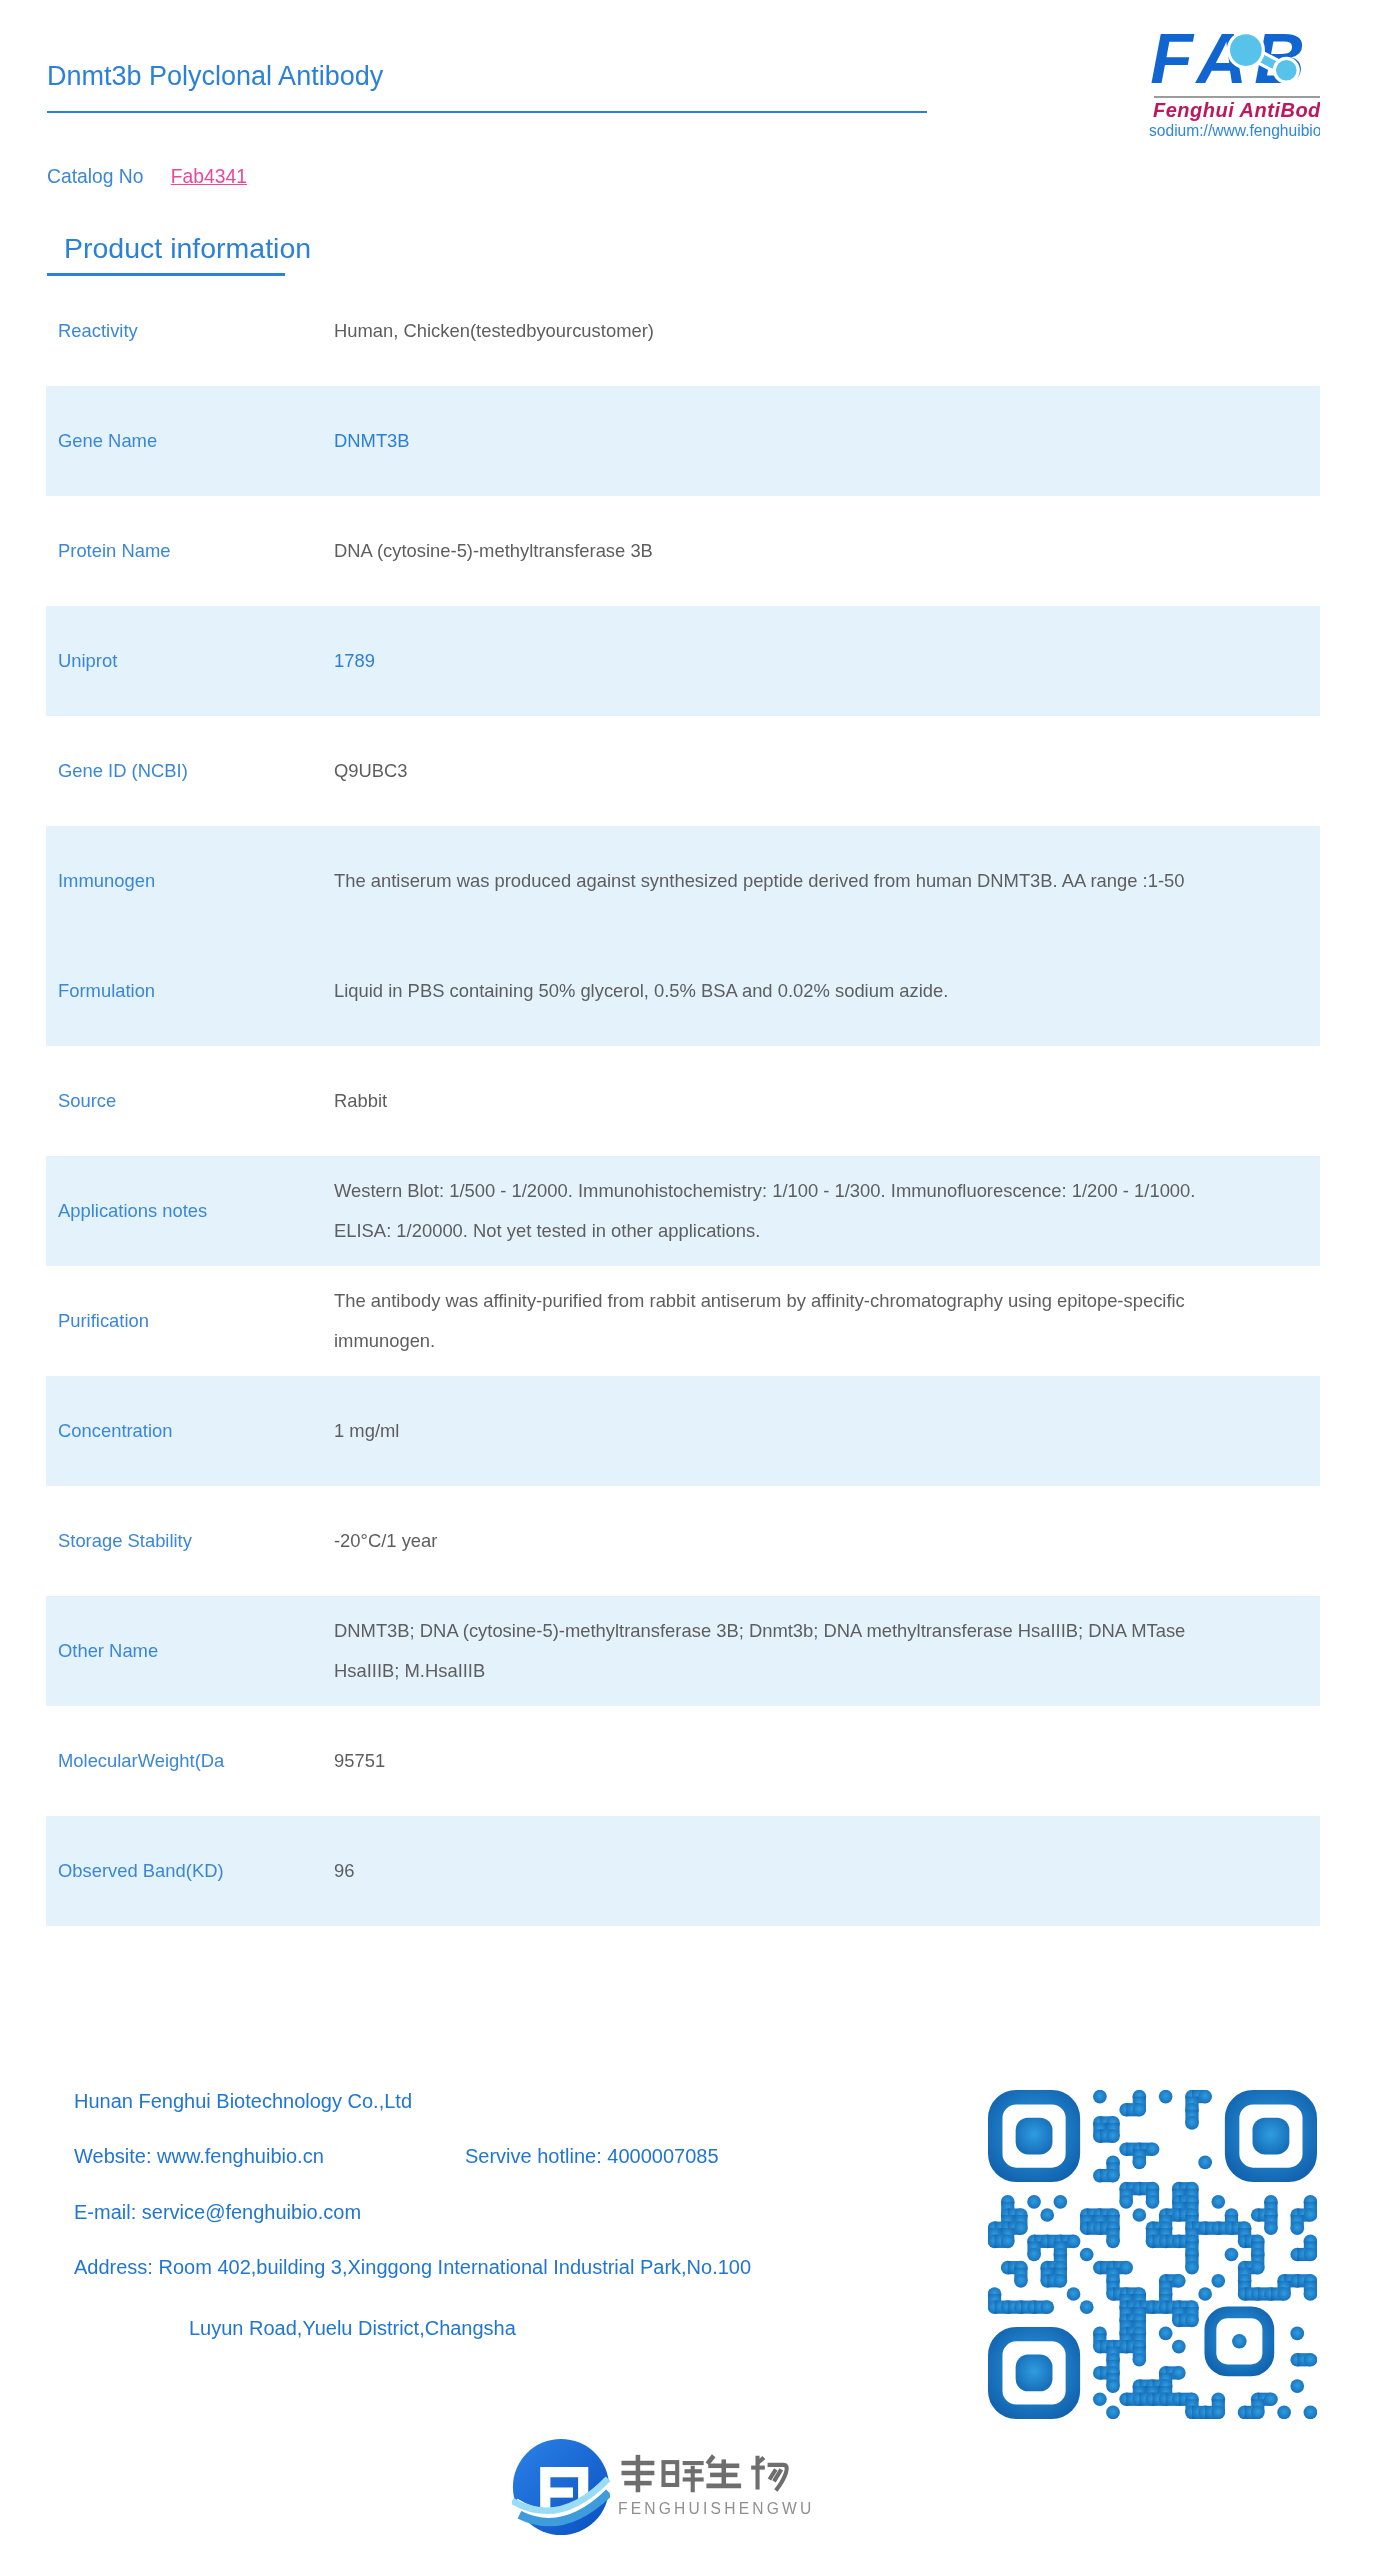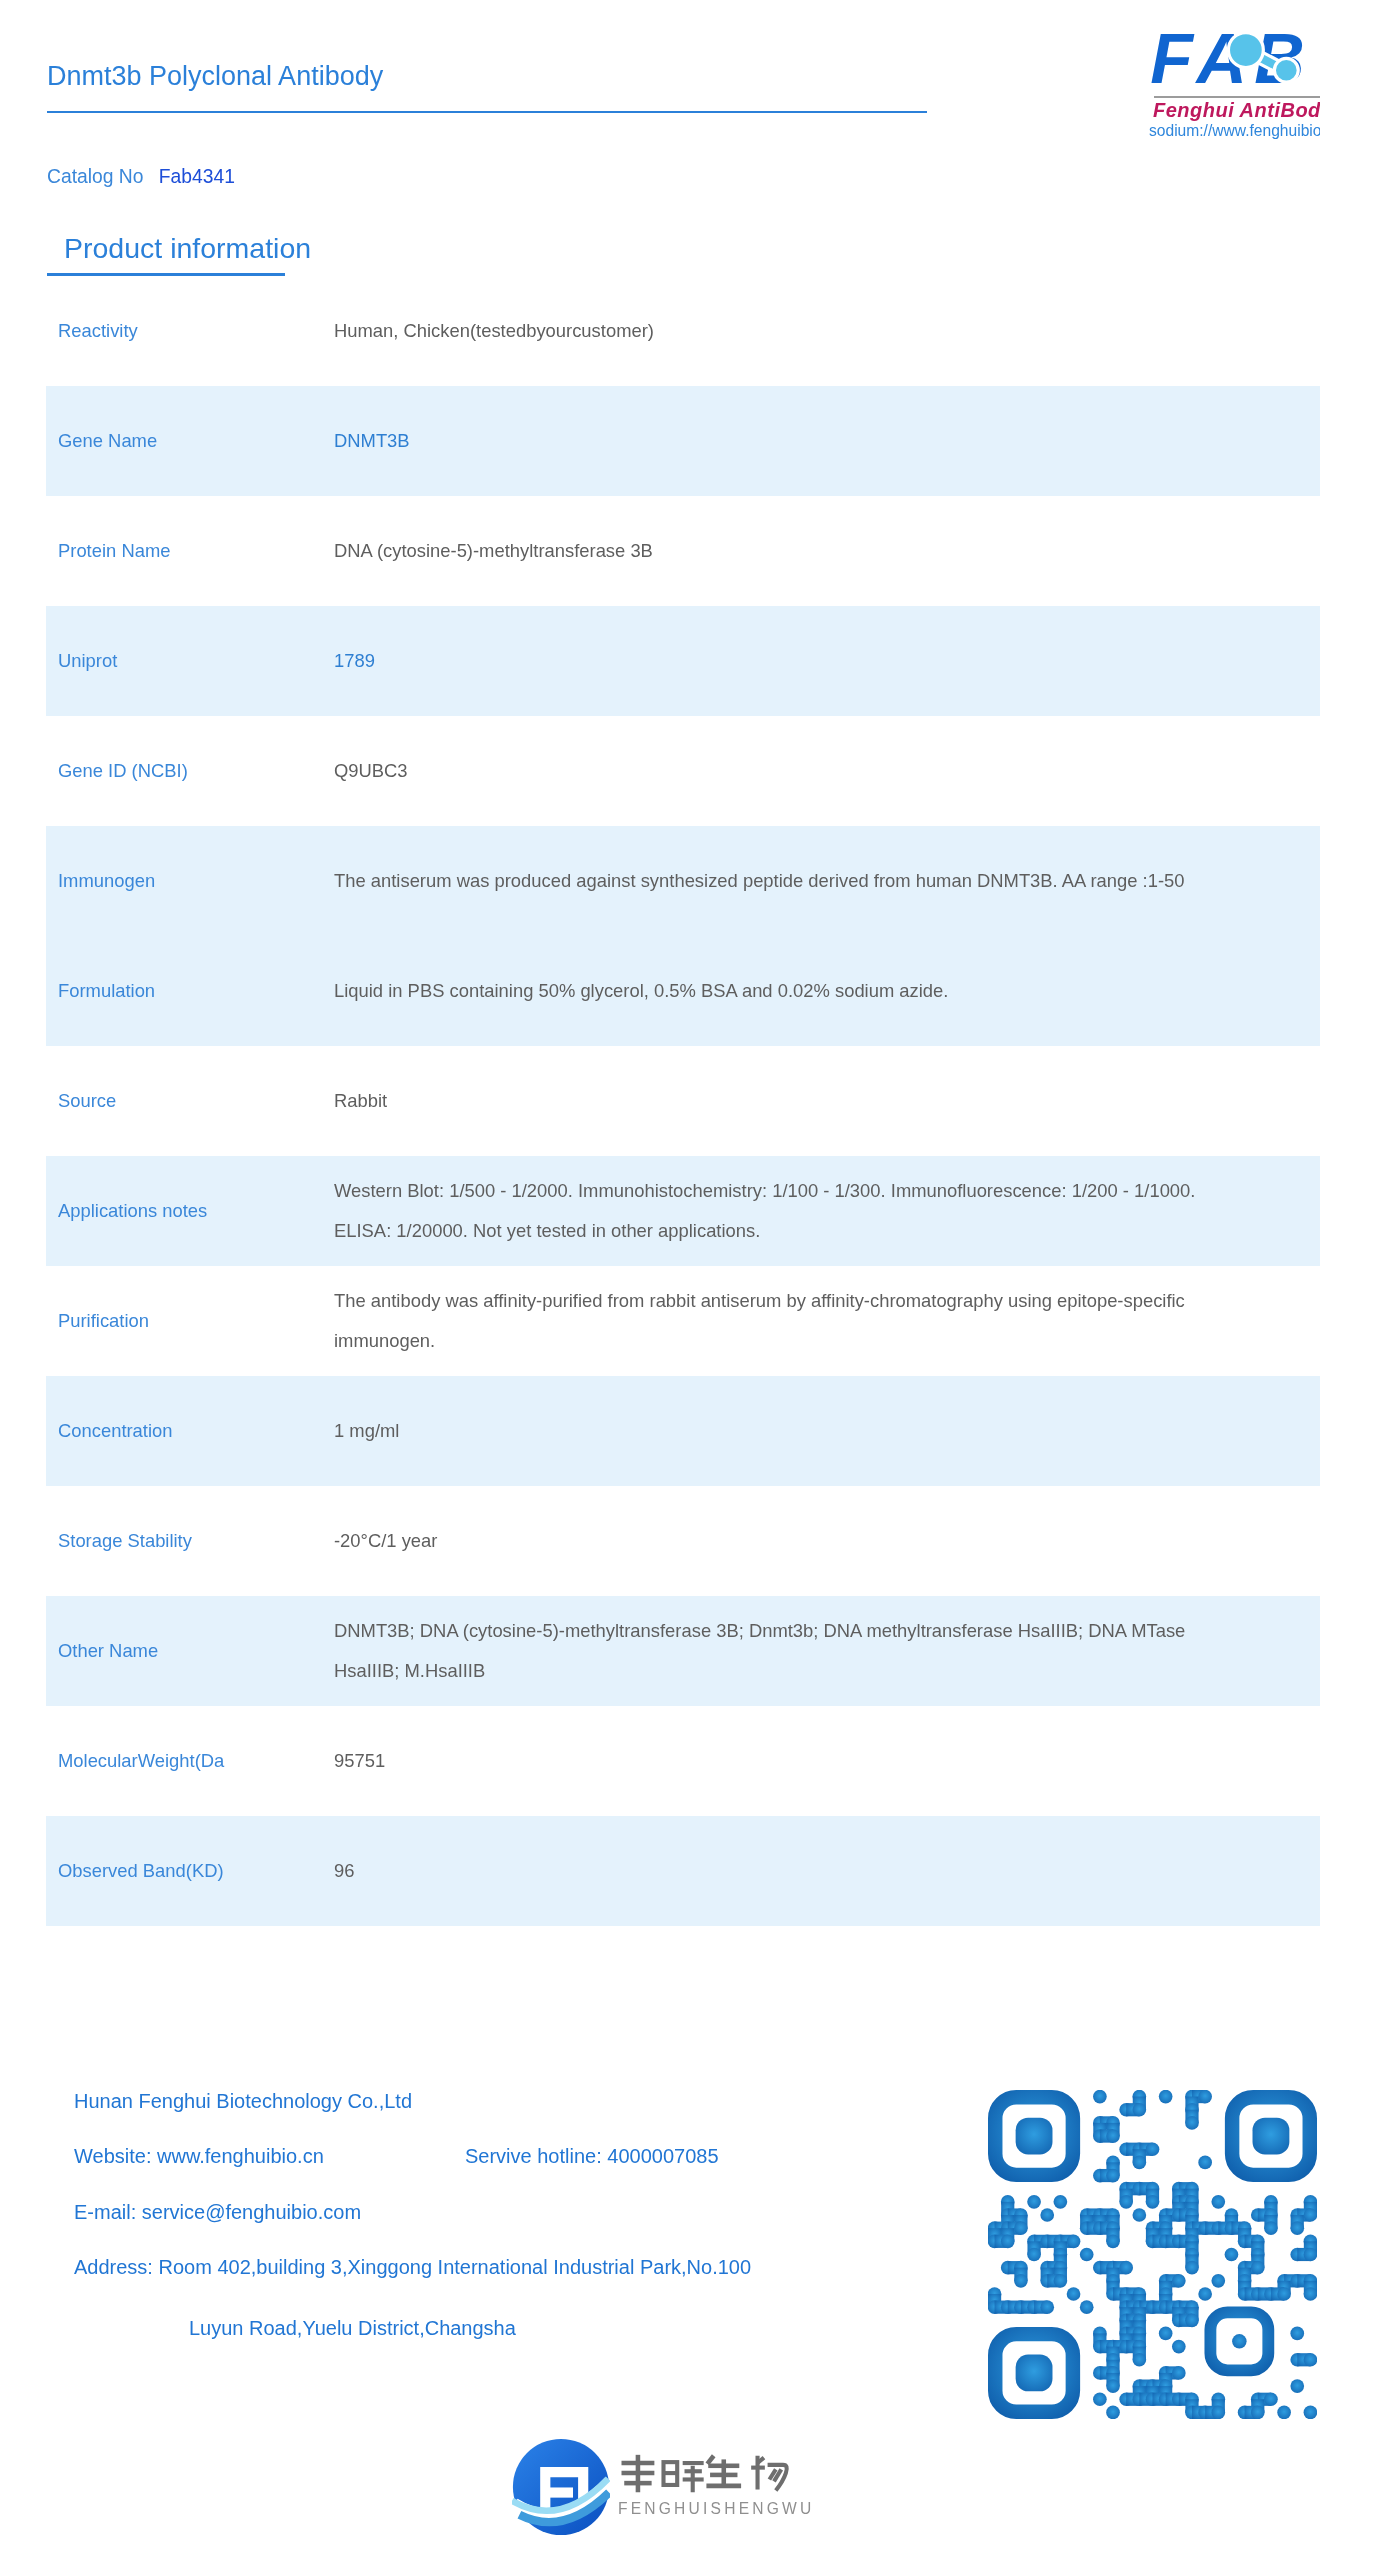--- a/index.html
+++ b/index.html
@@ -8,21 +8,21 @@
   
   .page-title{position:absolute;left:47px;top:61px;font-size:27px;font-weight:400;color:#2b80d9;}
   .title-underline{position:absolute;left:47px;top:111px;width:880px;height:1.8px;background:#2b80d9;}
   .fab-logo{position:absolute;left:1150px;top:28px;width:189px;height:68px;}
   .logo-divider{position:absolute;left:1154px;top:96px;width:180px;height:1.8px;background:#9c9c9c;}
   .brand-name{position:absolute;left:1153px;top:99px;font-size:20px;font-weight:bold;font-style:italic;
               color:#be185d;letter-spacing:0.5px;white-space:nowrap;}
   .brand-url{position:absolute;left:1149px;top:122px;font-size:15.6px;color:#2e86dc;text-decoration:none;white-space:nowrap;}
   .catalog{position:absolute;left:47px;top:166px;font-size:19.3px;white-space:nowrap;}
   .catalog .lab{color:#3a87d9;}
-  .catalog .val{color:#1d4ed8;margin-left:10px;}
+  .catalog .val{color:#ec4899;margin-left:22px;text-decoration:underline;}
   
   .section-heading{position:absolute;left:64px;top:232px;font-size:28.5px;font-weight:400;color:#2b80d9;}
   .heading-underline{position:absolute;left:47px;top:273px;width:238px;height:2.8px;background:#2b80d9;}
   
   .ptable{position:absolute;left:46px;top:276px;width:1290px;}
   .row{display:flex;height:110px;align-items:center;background:#ffffff;}
   .row.alt{background:#e4f2fc;}
   .cell{font-size:18.4px;}
   .cell.label{flex:none;width:276px;padding-left:12px;color:#3a87d9;}
   .cell.value{flex:none;width:874px;color:#5e5e5e;line-height:40px;}

